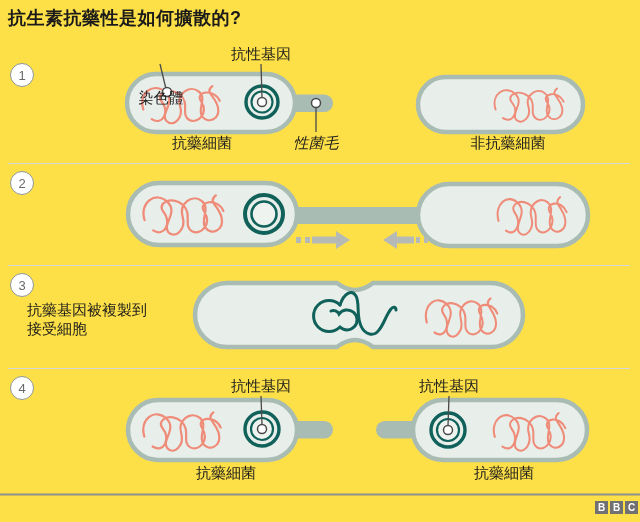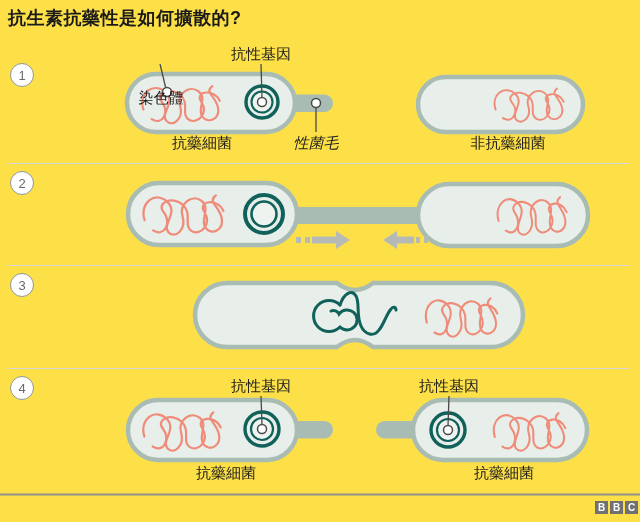--- a/index.html
+++ b/index.html
@@ -129,20 +129,24 @@
   <div class="step-circle" style="left:10px;top:171px;">2</div>
   <div class="step-circle" style="left:10px;top:273px;">3</div>
   <div class="step-circle" style="left:10px;top:376px;">4</div>
 
   <div class="lbl" style="left:161px;top:45px;margin-top:44px;">染色體</div>
   <div class="lbl" style="left:261px;top:45px;">抗性基因</div>
   <div class="lbl" style="left:202px;top:134px;">抗藥細菌</div>
   <div class="lbl" style="left:316px;top:134px;font-style:italic;">性菌毛</div>
   <div class="lbl" style="left:508px;top:134px;text-align:center;">非抗藥細菌</div>
 
+  <div class="caption" style="left:27px;top:300px;">
+    <div>抗藥基因被複製到</div>
+    <div>接受細胞</div>
+  </div>
 
   <div class="lbl" style="left:261px;top:377px;">抗性基因</div>
   <div class="lbl" style="left:449px;top:377px;">抗性基因</div>
   <div class="lbl" style="left:226px;top:464px;">抗藥細菌</div>
   <div class="lbl" style="left:504px;top:464px;">抗藥細菌</div>
 
   <div class="bbc" style="left:595px;top:501px;">
     <div class="blk">B</div>
     <div class="blk">B</div>
     <div class="blk">C</div>

